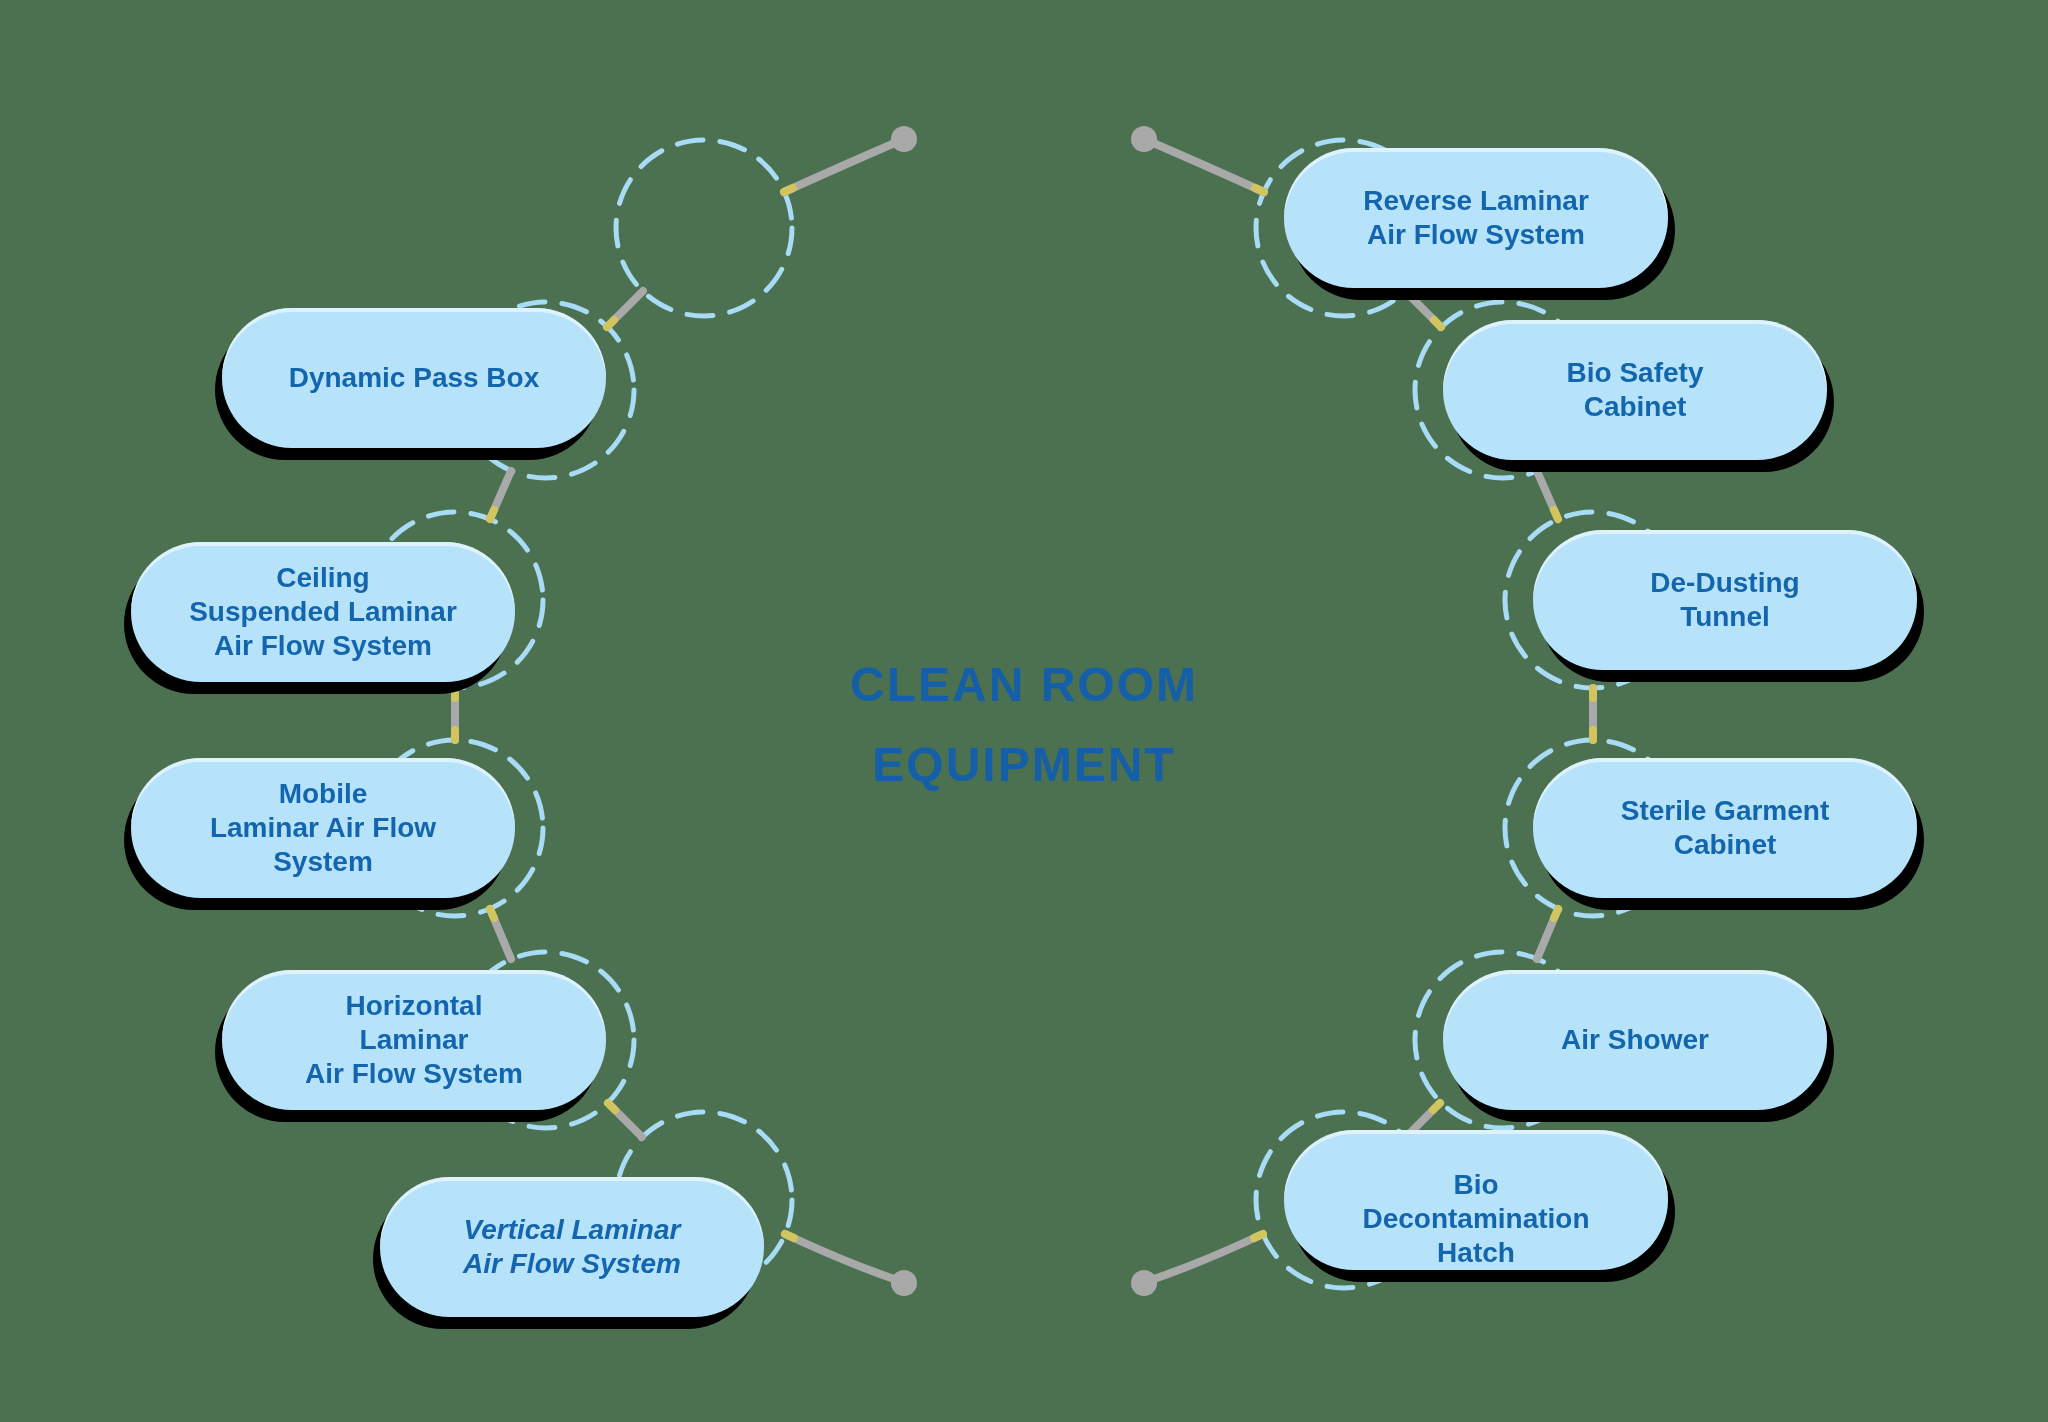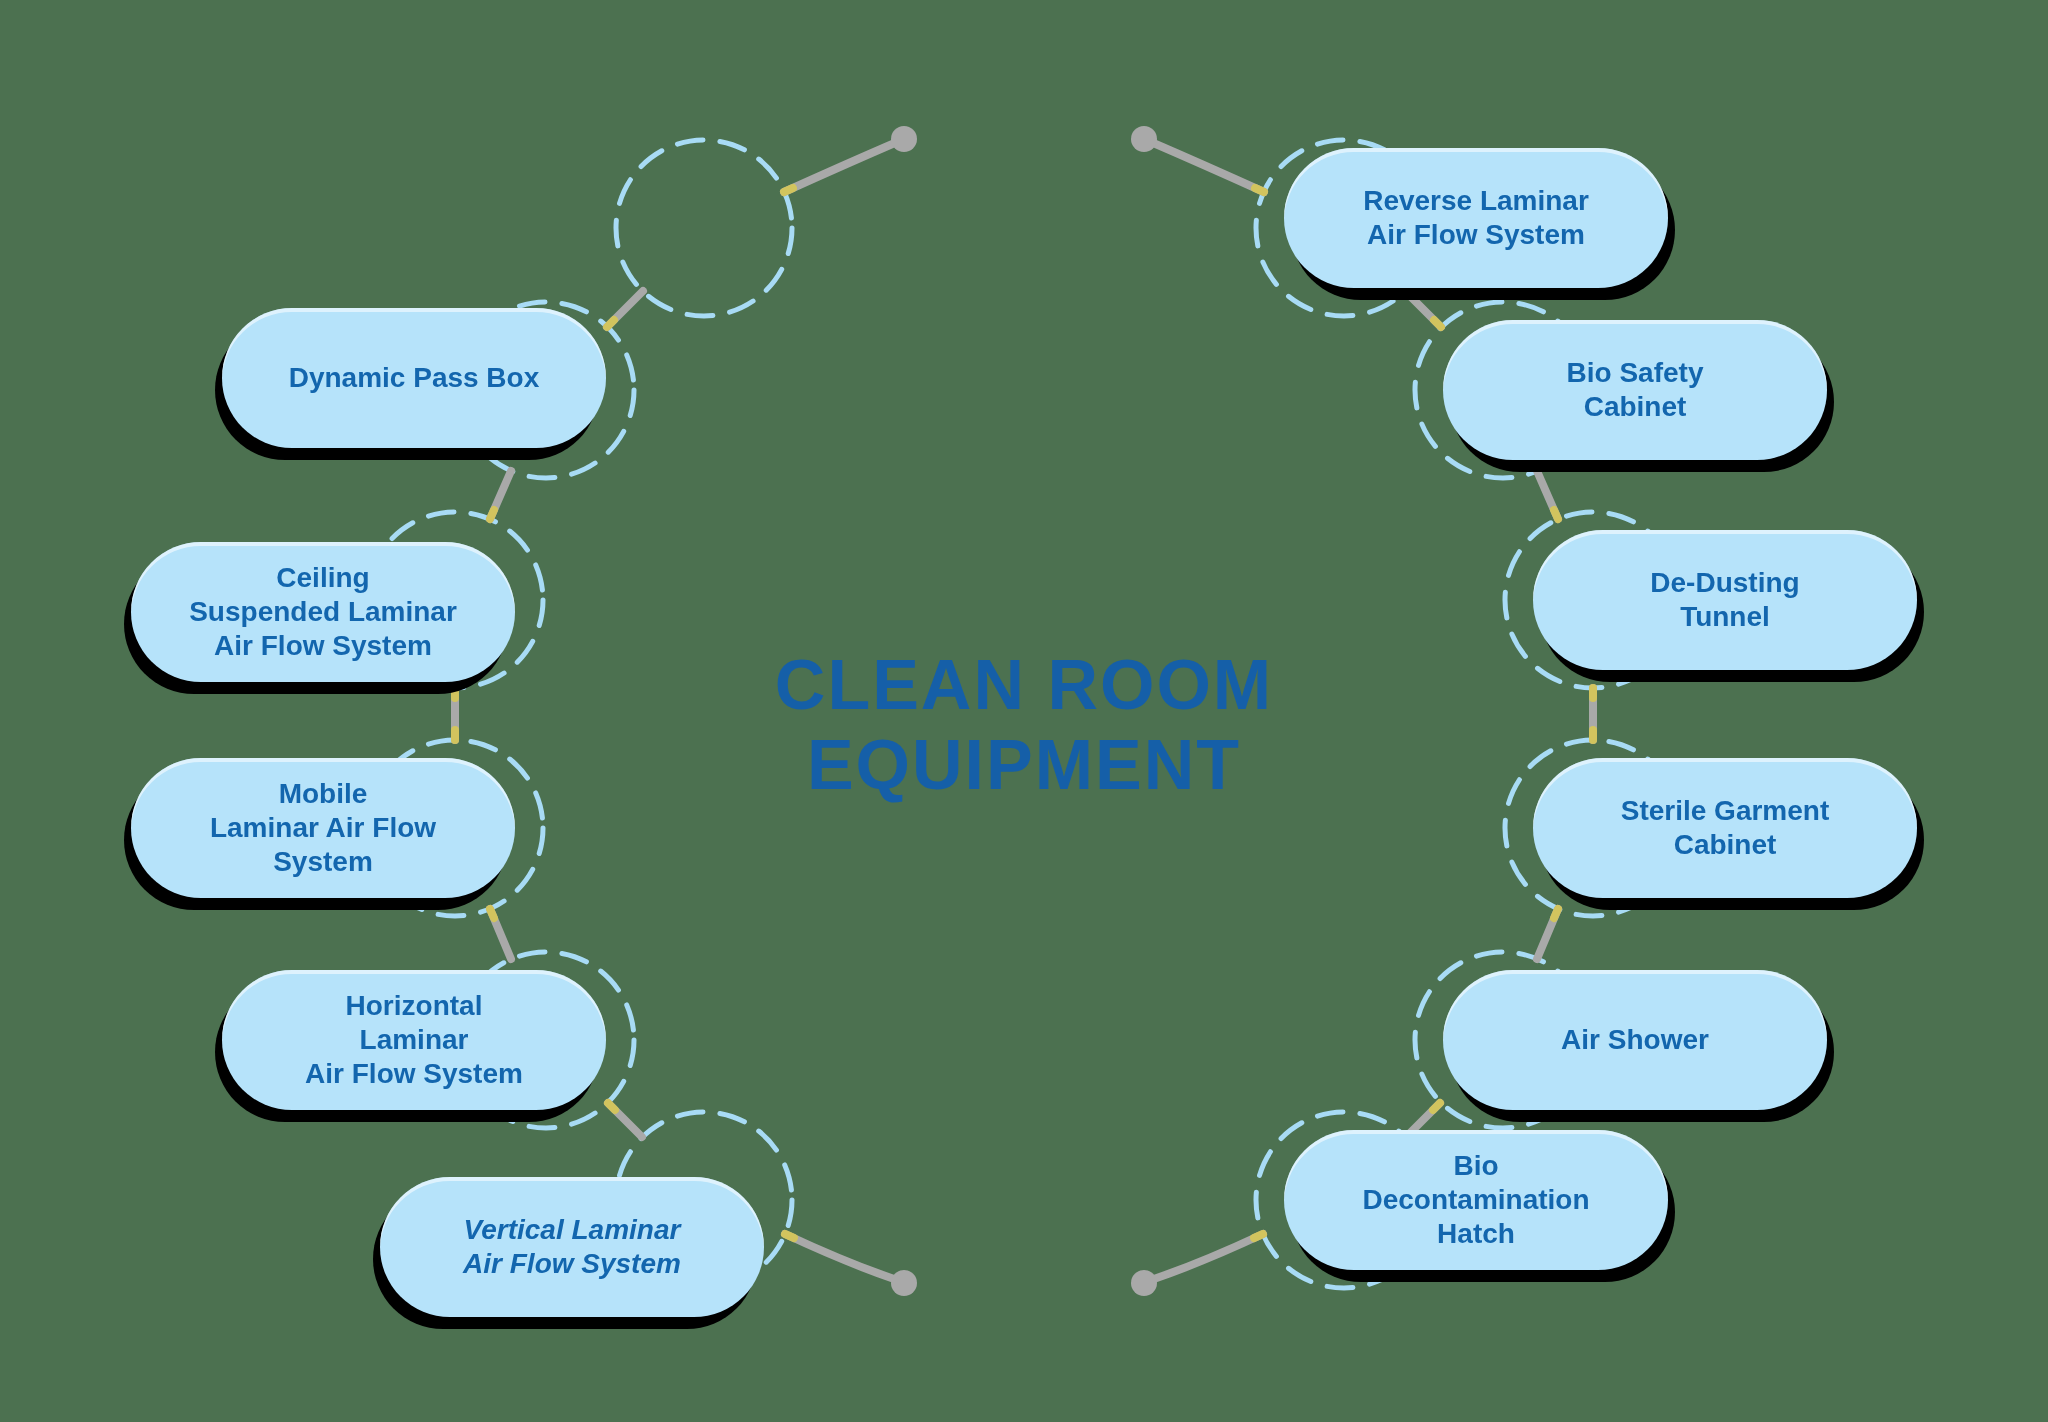--- a/index.html
+++ b/index.html
@@ -53,26 +53,26 @@
   .pill-2  { left: 222px;  top: 308px; align-items: center; }
   .pill-3  { left: 131px;  top: 530px; margin-top: 12px; }
   .pill-4  { left: 131px;  top: 758px; }
   .pill-5  { left: 222px;  top: 970px; }
   .pill-6  { left: 380px;  top: 1177px; font-style: italic; }
   .pill-7  { left: 1284px; top: 148px; }
   .pill-8  { left: 1443px; top: 320px; }
   .pill-9  { left: 1533px; top: 530px; }
   .pill-10 { left: 1533px; top: 758px; align-items: center; }
   .pill-11 { left: 1443px; top: 970px; }
-  .pill-12 { left: 1284px; top: 1130px; }
+  .pill-12 { left: 1284px; top: 1130px; align-items: flex-end; }
   .title {
     position: absolute; z-index: 2;
     left: 0; right: 0; top: 645px;
     text-align: center;
-    font-size: 70px; font-weight: bold; line-height: 80px;
+    font-size: 48px; font-weight: bold; line-height: 80px;
     letter-spacing: 2px;
     color: var(--title-color);
     white-space: pre-line;
   }
 </style>
 </head>
 <body>
 
 <div class="stage">
 

